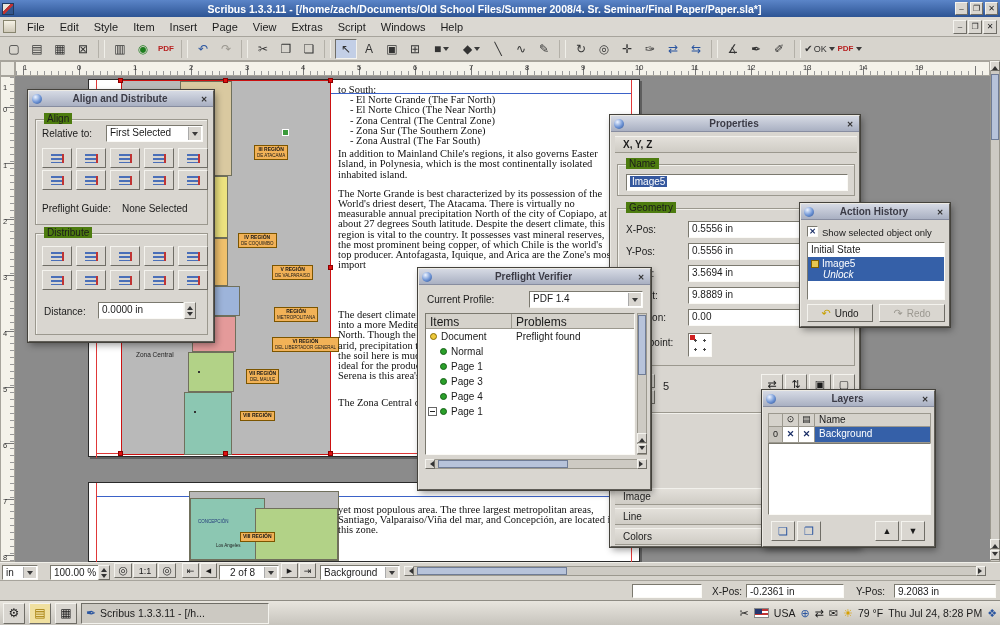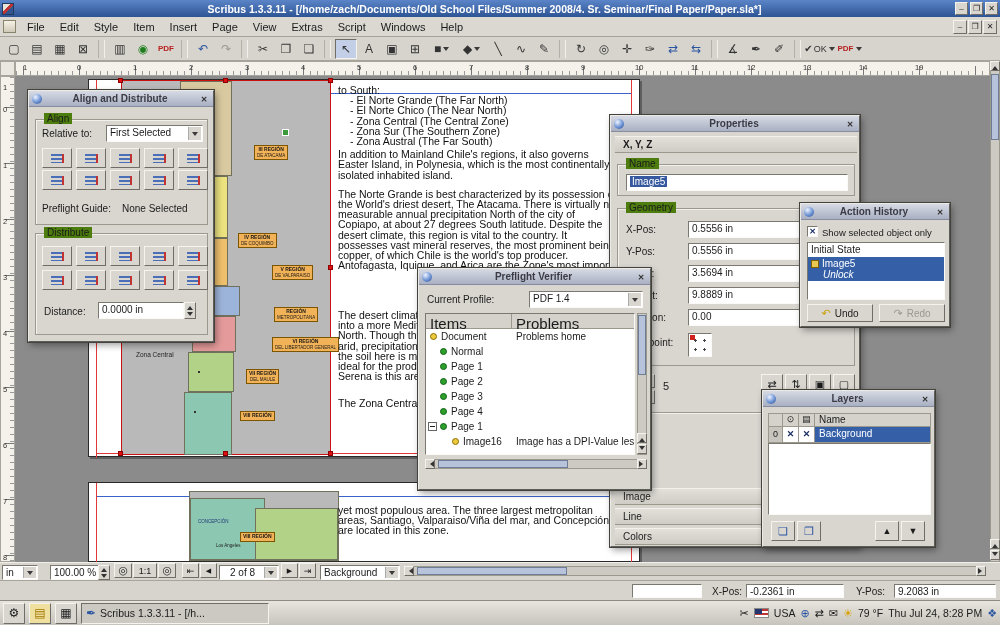--- a/index.html
+++ b/index.html
@@ -32,21 +32,21 @@
 .corner{position:absolute;left:0;top:61px;width:15px;height:15px;background:#e9e7df;border:1px solid #a7a49c;z-index:5}
 .hruler{position:absolute;left:15px;top:61px;width:975px;height:15px;background:#f4f2ea;border:1px solid #a7a49c;background-image:repeating-linear-gradient(90deg,#777 0 1px,transparent 1px 56px),repeating-linear-gradient(90deg,#999 0 1px,transparent 1px 7px);background-size:975px 9px,975px 4px;background-position:7px 100%,0 100%;background-repeat:no-repeat;z-index:5}
 .vruler{position:absolute;left:0;top:76px;width:15px;height:486px;background:#f4f2ea;border:1px solid #a7a49c;background-image:repeating-linear-gradient(180deg,#777 0 1px,transparent 1px 56px),repeating-linear-gradient(180deg,#999 0 1px,transparent 1px 7px);background-size:9px 486px,4px 486px;background-position:100% 30px,100% 0;background-repeat:no-repeat;z-index:5}
 .rnum{position:absolute;font-size:7.5px;color:#333;top:1px}
 .vruler .rnum{left:2px;top:auto}
 
 .canvas{position:absolute;left:15px;top:76px;width:975px;height:486px;background:#8b8b8b;overflow:hidden;z-index:1}
 .page{position:absolute;background:#fff;border:1px solid #2a2a2a;box-shadow:2px 2px 0 #5e5e5e}
 .gline{position:absolute;background:#e03838}
 .gblue{position:absolute;background:#3b62c8}
-.doctext{position:absolute;width:280px;font-family:Liberation Sans, sans-serif;font-size:10.5px;line-height:10.2px;color:#101010}
+.doctext{position:absolute;width:280px;font-family:Liberation Serif, serif;font-size:10.5px;line-height:10.2px;color:#101010}
 .pre{white-space:pre-line}
 .map{position:absolute;background:#b9b9b9;border:1px solid #cc1111}
 .rgn{position:absolute;border:1px solid #70705c}
 .mlabel{position:absolute;background:#f2b257;border:1px solid #7c5500;padding:1px 2px;font-size:5px;line-height:5.5px;font-weight:bold;text-align:center;white-space:nowrap;color:#181818}
 .mlabel .l2{display:block;font-size:4.5px;font-weight:normal}
 .mcity{position:absolute;font-size:4.5px;color:#222;white-space:nowrap}
 .hd{position:absolute;width:5px;height:5px;background:#e01010;border:1px solid #8a0000;z-index:3}
 .dotc{position:absolute;width:2px;height:2px;background:#333}
 
 .pal{position:absolute;background:#d9d6d0;border:1px solid;border-color:#eceae4 #5f5d57 #5f5d57 #eceae4;outline:1px solid #44423c;box-shadow:2px 3px 7px rgba(0,0,0,.4)}
@@ -479,58 +479,49 @@
 
   <div class="pal" style="left:418px;top:268px;width:233px;height:222px;z-index:12">
     <div class="ptit">
       <div class="orb"></div>
       <div class="pt">Preflight Verifier</div>
       <div class="pclose">✕</div>
     </div>
     <div class="lbl" style="left:8px;top:25px">Current Profile:</div>
     <div class="cmb" style="left:110px;top:22px;width:114px;height:17px"><span>PDF 1.4</span><span class="ca"></span></div>
     <div class="white" style="left:6px;top:44px;width:210px;height:142px;overflow:hidden">
-      <div style="display:flex;height:15px;background:#d5d2cb;border-bottom:1px solid #9b988e;font-size:15px">
+      <div style="display:flex;height:15px;background:#d5d2cb;border-bottom:1px solid #9b988e;font-size:12px">
         <div style="width:86px;border-right:1px solid #9b988e;padding:1px 4px">Items</div>
         <div style="flex:1;padding:1px 4px">Problems</div>
       </div>
       <div class="prow">
         <span class="dot dwarn" style="left:4px"></span>
         <span style="position:absolute;left:15px">Document</span>
-        <span style="position:absolute;left:90px">Problems home</span>
+        <span style="position:absolute;left:90px">Preflight found</span>
       </div>
       <div class="prow">
         <span class="dot dok" style="left:14px"></span>
         <span style="position:absolute;left:25px">Normal</span>
       </div>
       <div class="prow">
         <span class="dot dok" style="left:14px"></span>
         <span style="position:absolute;left:25px">Page 1</span>
-      </div>
-      <div class="prow">
-        <span class="dot dok" style="left:14px"></span>
-        <span style="position:absolute;left:25px">Page 2</span>
       </div>
       <div class="prow">
         <span class="dot dok" style="left:14px"></span>
         <span style="position:absolute;left:25px">Page 3</span>
       </div>
       <div class="prow">
         <span class="dot dok" style="left:14px"></span>
         <span style="position:absolute;left:25px">Page 4</span>
       </div>
       <div class="prow">
         <span class="exp" style="left:2px"></span>
         <span class="dot dok" style="left:14px"></span>
         <span style="position:absolute;left:25px">Page 1</span>
-      </div>
-      <div class="prow">
-        <span class="dot dwarn" style="left:26px"></span>
-        <span style="position:absolute;left:37px">Image16</span>
-        <span style="position:absolute;left:90px">Image has a DPI-Value les</span>
       </div>
     </div>
     <div class="sbv" style="left:218px;top:44px;height:142px">
       <div class="thumb" style="left:0;top:1px;width:8px;height:60px"></div>
       <div class="sarr" style="left:-1px;top:119px">
           <div class="tu"></div>
         </div>
       <div class="sarr" style="left:-1px;top:130px">
           <div class="td"></div>
         </div>

